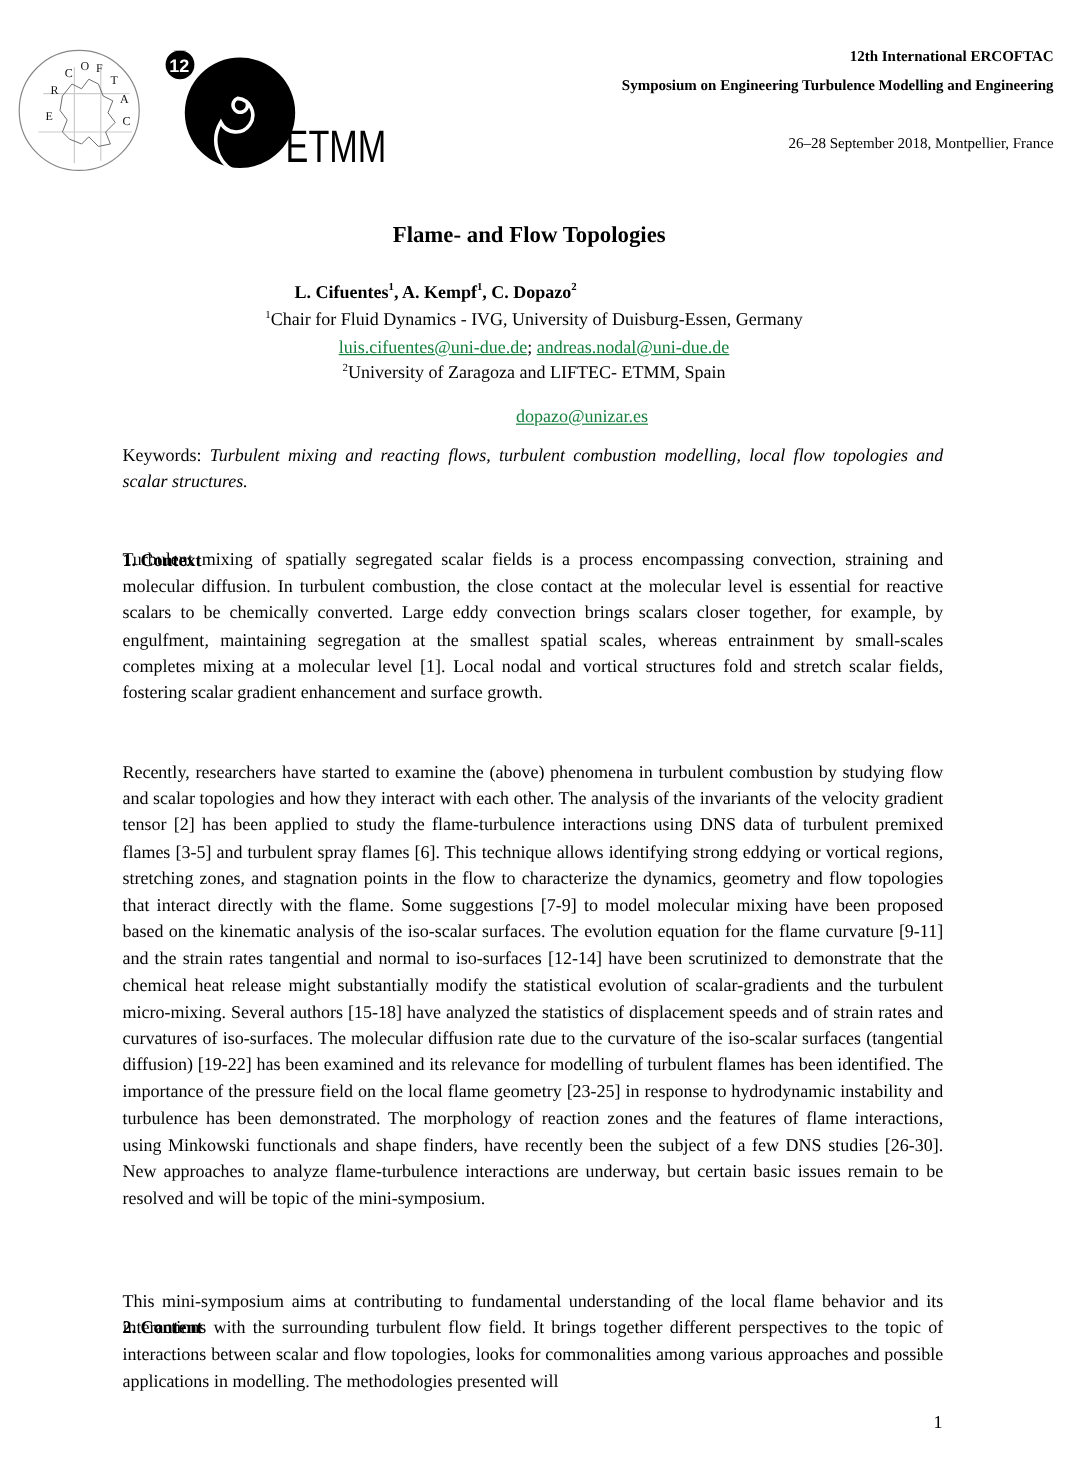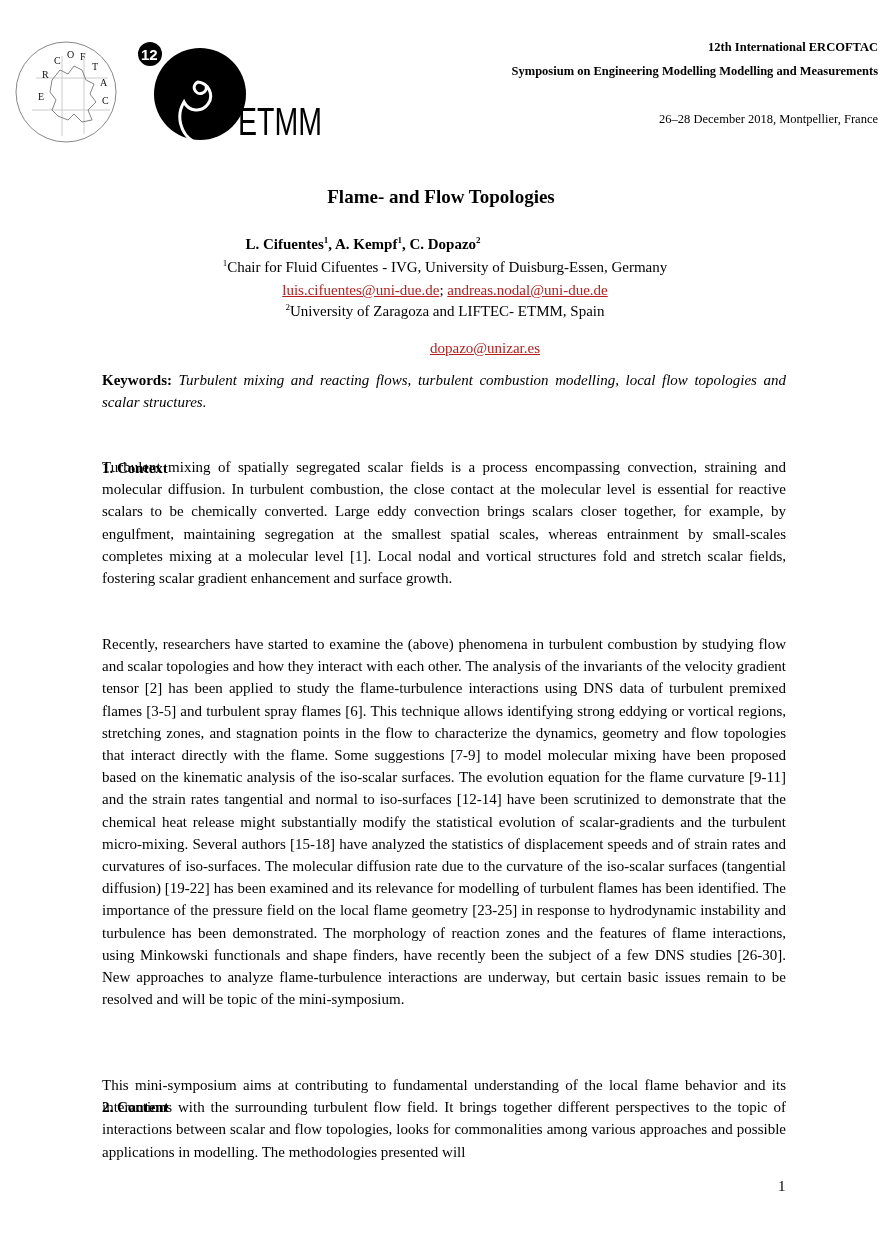--- a/index.html
+++ b/index.html
@@ -10,24 +10,24 @@
   .hdr { position: absolute; right: 12px; text-align: left; font-size: 12.5px; }
   .hdr-1 { top: 40px; font-weight: bold; }
   .hdr-2 { top: 64px; font-weight: bold; }
   .hdr-3 { top: 112px; }
   .title { position: absolute; left: 0; width: 882px; top: 186px; text-align: center;
            font-size: 19px; font-weight: bold; }
   .authors { position: absolute; left: 0; width: 726px; top: 236px; text-align: center;
              font-size: 15px; font-weight: bold; }
   .center-line { position: absolute; left: 0; width: 890px; text-align: center; font-size: 15px; }
   sup { font-size: 9px; vertical-align: 6px; line-height: 0; }
-  a.email { color: #b91c1c; text-decoration: underline; }
+  a.email { color: #15803d; text-decoration: underline; }
   .body-block { position: absolute; left: 102px; width: 684px; font-size: 15px;
                 line-height: 22.2px; text-align: justify; }
-  .kw-label { font-weight: bold; }
+  .kw-label { font-weight: normal; }
   .kw-text { font-style: italic; }
   .section-h { position: absolute; left: 102px; font-size: 15px; font-weight: bold; }
   .page-num { position: absolute; left: 778px; top: 1178px; font-size: 15px; }
 </style>
 </head>
 <body>
 
 <div class="logo-ercoftac">
   <svg width="108" height="104" viewBox="0 0 108 104">
     <circle cx="54" cy="52" r="50" fill="#fff" stroke="#888" stroke-width="1"></circle>
@@ -51,33 +51,33 @@
   <svg width="190" height="100" viewBox="0 0 190 100">
     <circle cx="64" cy="52" r="46" fill="#000"></circle>
     <circle cx="14" cy="12" r="13" fill="#000" stroke="#fff" stroke-width="2"></circle>
     <text x="5" y="18" font-size="15" font-weight="bold" font-family="Liberation Sans, sans-serif" fill="#fff">12</text>
     <path d="M70 44 a6 6 0 1 1 -8 -4 a14 14 0 1 1 -14 20 a22 22 0 0 0 50 30" fill="none" stroke="#fff" stroke-width="3"></path>
     <text x="102" y="93" font-size="38" font-family="Liberation Sans, sans-serif" fill="#000" textLength="84" lengthAdjust="spacingAndGlyphs">ETMM</text>
   </svg>
 </div>
 
 <div class="hdr hdr-1">12th International ERCOFTAC</div>
-<div class="hdr hdr-2">Symposium on Engineering Modelling Modelling and Measurements</div>
-<div class="hdr hdr-3">26–28 December 2018, Montpellier, France</div>
+<div class="hdr hdr-2">Symposium on Engineering Turbulence Modelling and Engineering</div>
+<div class="hdr hdr-3">26–28 September 2018, Montpellier, France</div>
 
 <div class="title">Flame- and Flow Topologies</div>
 
 <div class="authors">
   <span>L. Cifuentes</span><sup>1</sup>,
   <span>A. Kempf</span><sup>1</sup>,
   <span>C. Dopazo</span><sup>2</sup>
 </div>
 
 <div class="center-line" style="top:259px;">
-  <sup>1</sup><span>Chair for Fluid Cifuentes - IVG, University of Duisburg-Essen, Germany</span>
+  <sup>1</sup><span>Chair for Fluid Dynamics - IVG, University of Duisburg-Essen, Germany</span>
 </div>
 <div class="center-line" style="top:282px;">
   <a class="email">luis.cifuentes@uni-due.de</a><span>; </span><a class="email">andreas.nodal@uni-due.de</a>
 </div>
 <div class="center-line" style="top:303px;">
   <sup>2</sup><span>University of Zaragoza and LIFTEC- ETMM, Spain</span>
 </div>
 <div class="center-line" style="top:340px;margin-left:40px;">
   <a class="email">dopazo@unizar.es</a>
 </div>

